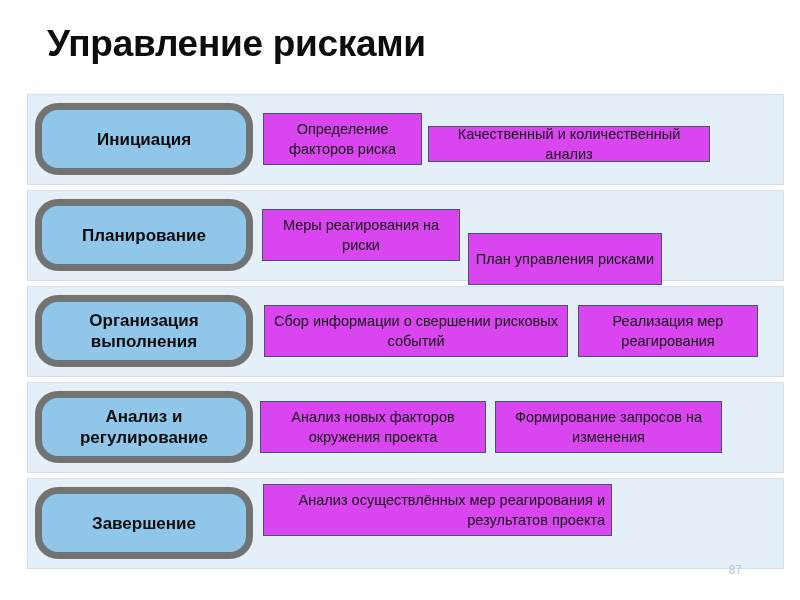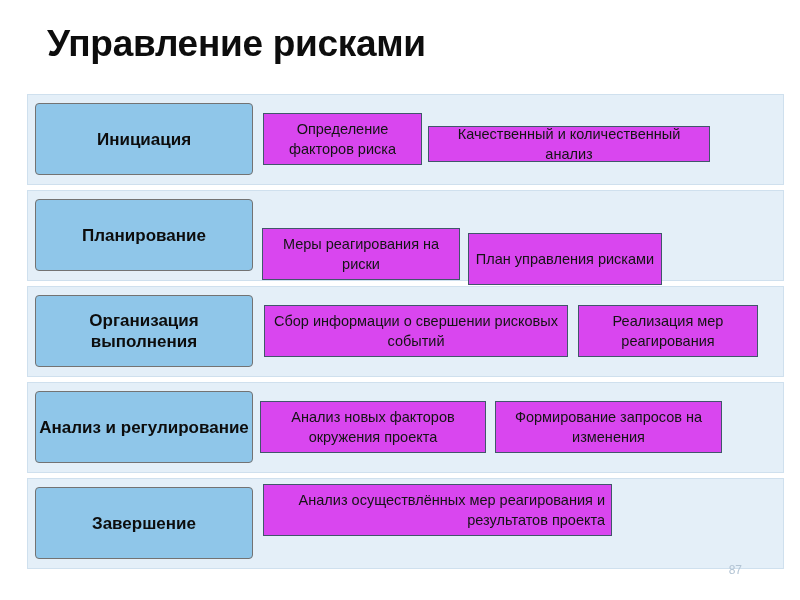--- a/index.html
+++ b/index.html
@@ -36,22 +36,22 @@
     position: absolute;
     left: 27px;
     width: 757px;
     background: #e4eff8;
     border: 1px solid #cfe0ee;
     box-sizing: border-box;
   }
   .stage-box {
     position: absolute;
     background: #8fc6e9;
-    border: 1px solid #737373;
-    border-radius: 4px;
+    border: 7px solid #737373;
+    border-radius: 23px;
     box-sizing: border-box;
     display: flex;
     align-items: center;
     justify-content: center;
     text-align: center;
     color: #0d0d0d;
     font-weight: bold;
     font-size: 17px;
     line-height: 21px;
   }
@@ -86,21 +86,21 @@
 
   <div id="slide-title">Управление рисками</div>
 
   <div class="band" style="top:94px; height:91px;"></div>
   <div class="stage-box" style="left:35px; top:103px; width:218px; height:72px;">Инициация</div>
   <div class="item-box" style="left:263px; top:113px; width:159px; height:52px;">Определение факторов риска</div>
   <div class="item-box" style="left:428px; top:126px; width:282px; height:36px;">Качественный и количественный анализ</div>
 
   <div class="band" style="top:190px; height:91px;"></div>
   <div class="stage-box" style="left:35px; top:199px; width:218px; height:72px;">Планирование</div>
-  <div class="item-box" style="left:262px; top:209px; width:198px; height:52px;margin-top:19px;">Меры реагирования на риски</div>
+  <div class="item-box" style="left:262px; top:209px; width:198px; height:52px;">Меры реагирования на риски</div>
   <div class="item-box" style="left:468px; top:209px; width:194px; height:52px;margin-top:24px;">План управления рисками</div>
 
   <div class="band" style="top:286px; height:91px;"></div>
   <div class="stage-box" style="left:35px; top:295px; width:218px; height:72px;">Организация выполнения</div>
   <div class="item-box" style="left:264px; top:305px; width:304px; height:52px;">Сбор информации о свершении рисковых событий</div>
   <div class="item-box" style="left:578px; top:305px; width:180px; height:52px;">Реализация мер реагирования</div>
 
   <div class="band" style="top:382px; height:91px;"></div>
   <div class="stage-box" style="left:35px; top:391px; width:218px; height:72px;">Анализ и регулирование</div>
   <div class="item-box" style="left:260px; top:401px; width:226px; height:52px;">Анализ новых факторов окружения проекта</div>

